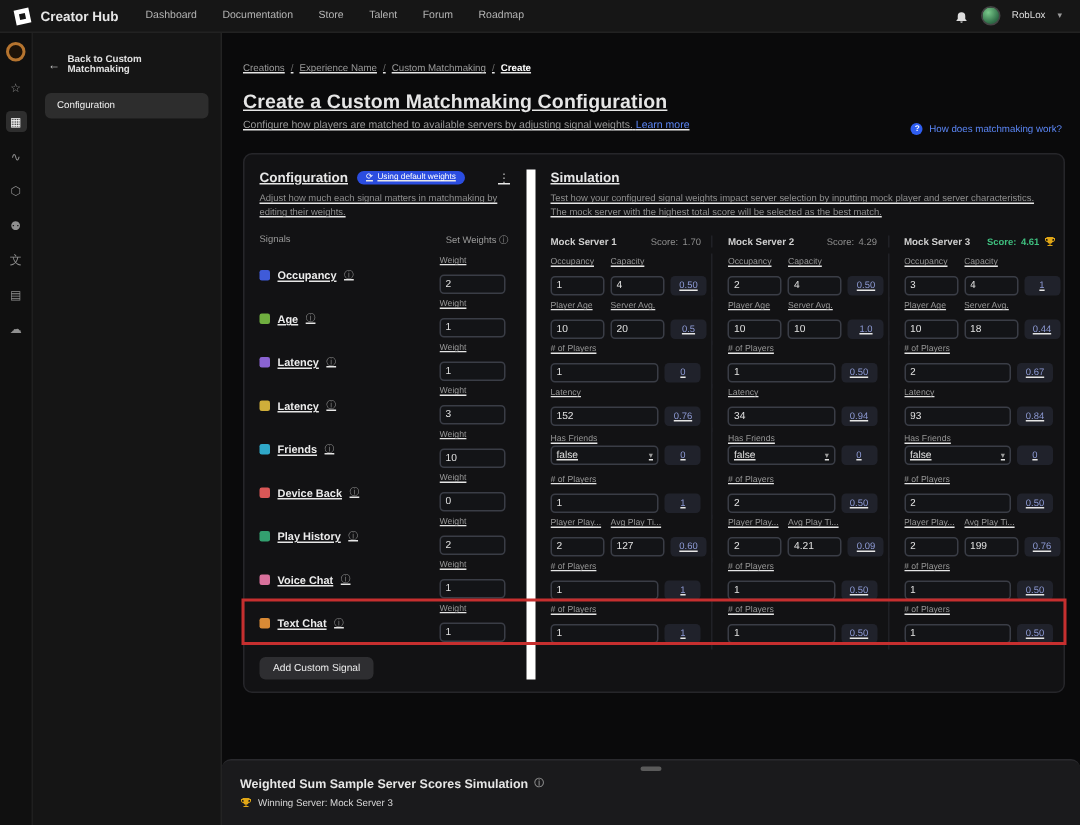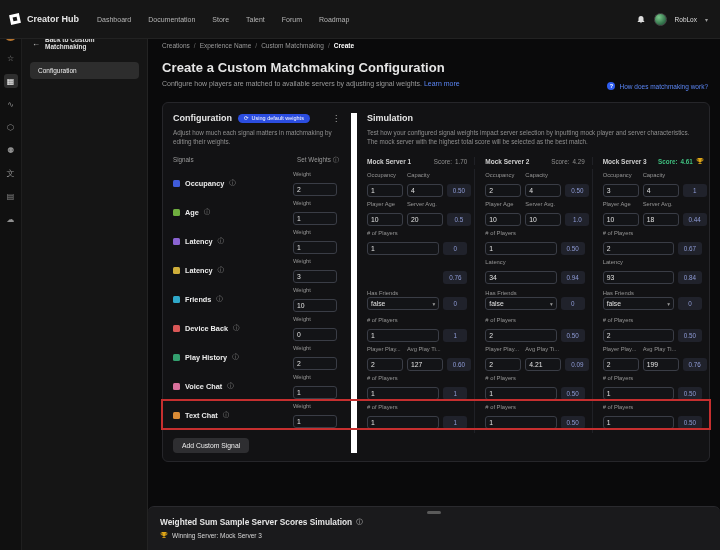--- a/index.html
+++ b/index.html
@@ -1,20 +1,20 @@
 <!DOCTYPE html>
 <html><head>
 <meta charset="utf-8">
 <style>
   * { box-sizing: border-box; margin: 0; padding: 0; }
   html,body { width:720px; height:550px; overflow:hidden; background:#050506;
     font-family:"Liberation Sans","DejaVu Sans",sans-serif; color:#e6e6e6; }
 
   
-  .topnav { position:absolute; left:0; top:0; right:0; height:39px; background:#161616;
+  .topnav { position:absolute; left:0; top:0; right:0; height:22px; background:#161616;
     border-bottom:1px solid #222; display:flex; align-items:center; padding:0 12px 0 10px; z-index:30;}
   .logo { width:10px; height:10px; background:#fff; transform:rotate(-12deg); position:relative; flex:0 0 auto;}
   .logo::after { content:''; position:absolute; inset:3px; background:#161616; }
   .brand { font-size:9px; font-weight:bold; margin-left:7px; margin-right:18px; white-space:nowrap;}
   .nav-items { display:flex; gap:17px; flex:1;}
   .nav-item { font-size:7px; color:#b5b5b5; text-decoration:none; white-space:nowrap; cursor:pointer;}
   .topnav-right { display:flex; align-items:center; gap:8px;}
   .avatar { width:13px; height:13px; border-radius:50%; background:radial-gradient(circle at 35% 30%,#79c98a,#2e6b46 70%); border:1px solid #444;}
   .user-name { font-size:6.5px; color:#ddd;}
   .chev-small { font-size:6px; color:#9a9a9a;}
@@ -29,21 +29,21 @@
 
   
   .sidebar { position:absolute; left:22px; top:22px; bottom:0; width:126px; background:#151515;
     border-right:1px solid #232323; z-index:10; padding-top:14px;}
   .back-row { display:flex; align-items:center; gap:5px; padding:0 10px; font-size:6.5px; font-weight:bold; color:#e0e0e0; cursor:pointer;}
   .back-arrow { font-size:8px; color:#cfcfcf;}
   .side-item { margin:12px 8px 0 8px; background:#2d2d2d; border-radius:4px; padding:5px 8px;
     font-size:6.5px; color:#f0f0f0; cursor:pointer;}
 
   
-  .main { position:absolute; left:148px; top:22px; right:0; bottom:0; background:#0a0a0b; padding:20px 10px 0 14px; overflow:hidden;}
+  .main { position:absolute; left:148px; top:22px; right:0; bottom:0; background:#0a0a0b; padding:20px 10px 0 14px; overflow:hidden;text-decoration:underline;}
   .breadcrumb { display:flex; gap:4px; font-size:6.5px; color:#9a9a9a;}
   .crumb { cursor:pointer; white-space:nowrap;}
   .crumb.last { color:#fff; font-weight:bold; cursor:default;}
   .crumb-sep { color:#6a6a6a;}
   .page-title { font-size:13px; font-weight:bold; margin-top:11px; letter-spacing:.1px;}
   .page-sub { font-size:7px; color:#9a9a9a; margin-top:5px;}
   .learn-more { color:#5b86f5; cursor:pointer;}
   .help-link { position:absolute; top:60px; right:12px; font-size:6.5px; color:#5b86f5; display:flex; align-items:center; gap:4px; cursor:pointer;}
   .qmark { width:8px; height:8px; border-radius:50%; background:#2f5ef0; color:#fff; font-size:5.5px;
     display:flex; align-items:center; justify-content:center; font-weight:bold;}
@@ -452,20 +452,24 @@
             <div class="srv-cell">
               <div class="fwrap wide">
                <span class="flabel"># of Players</span>
                <input class="tin" value="2" style="">
              </div>
               <span class="chip">0.67</span>
        </div>
           </div>
           <div class="sim-row">
             <div class="srv-cell">
+              <div class="fwrap wide">
+               <span class="flabel">Latency</span>
+               <input class="tin" value="152" style="">
+             </div>
               <span class="chip">0.76</span>
        </div>
             <div class="srv-cell">
               <div class="fwrap wide">
                <span class="flabel">Latency</span>
                <input class="tin" value="34" style="">
              </div>
               <span class="chip">0.94</span>
        </div>
             <div class="srv-cell">

